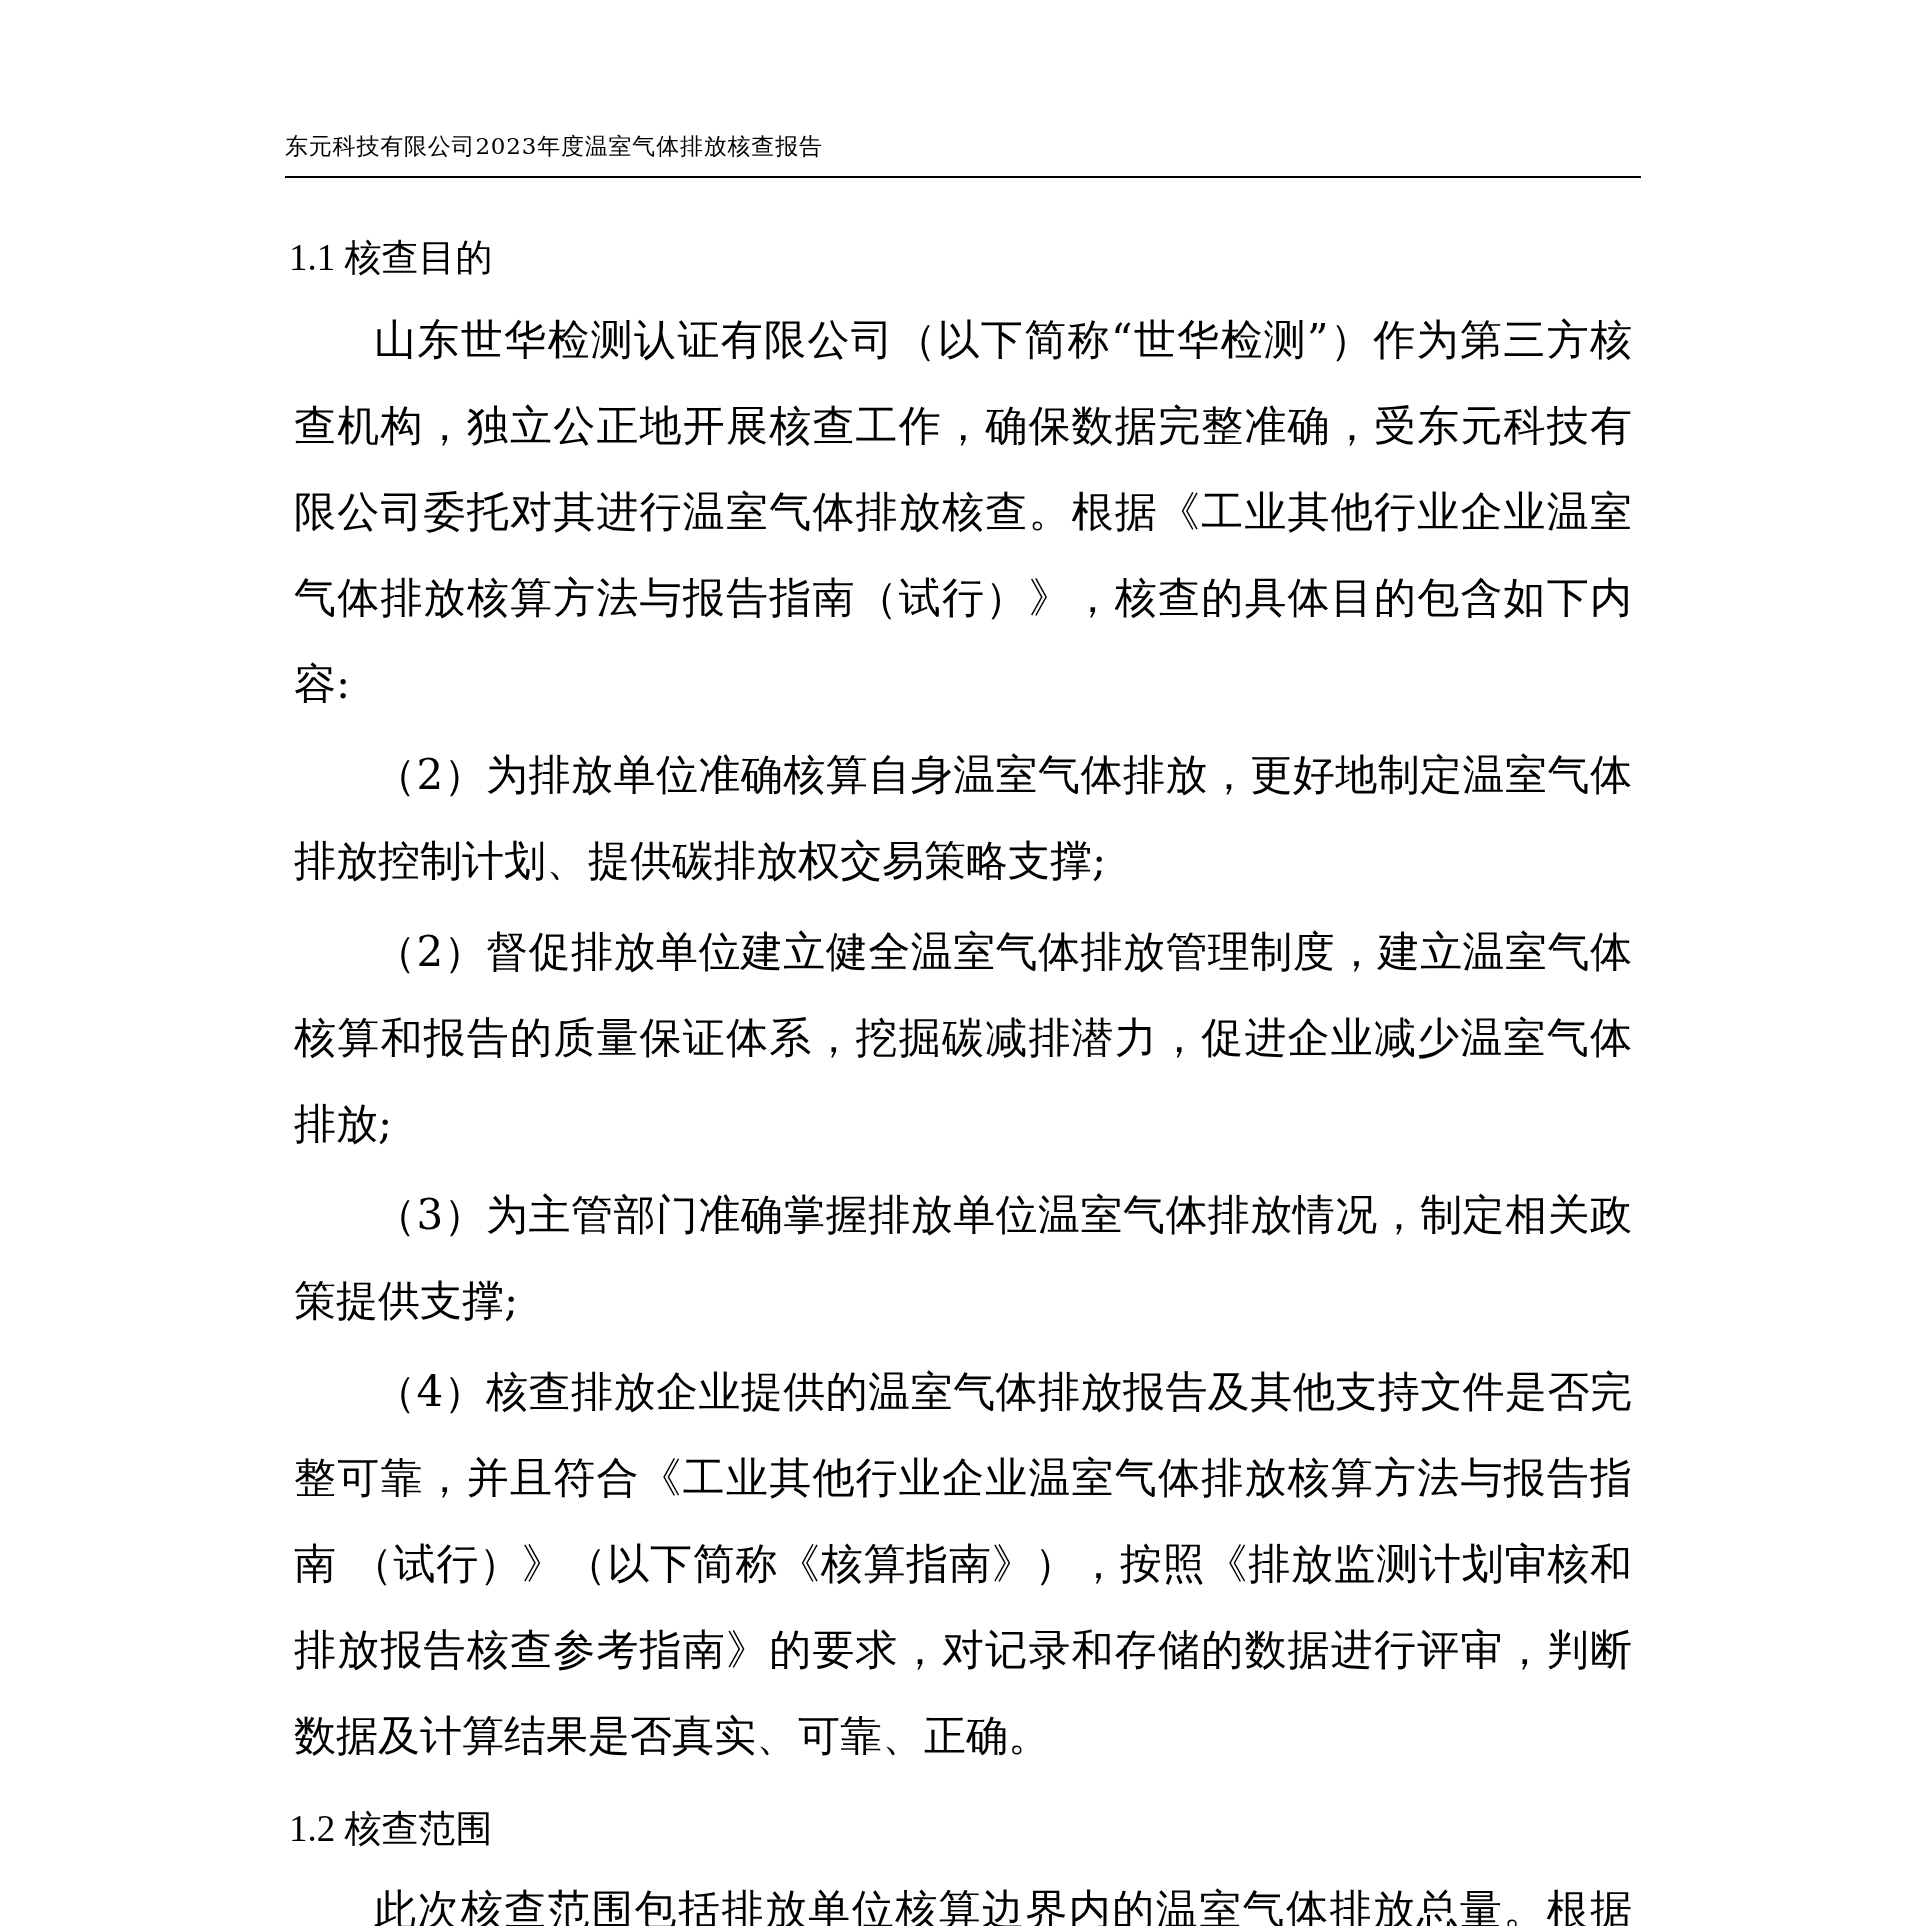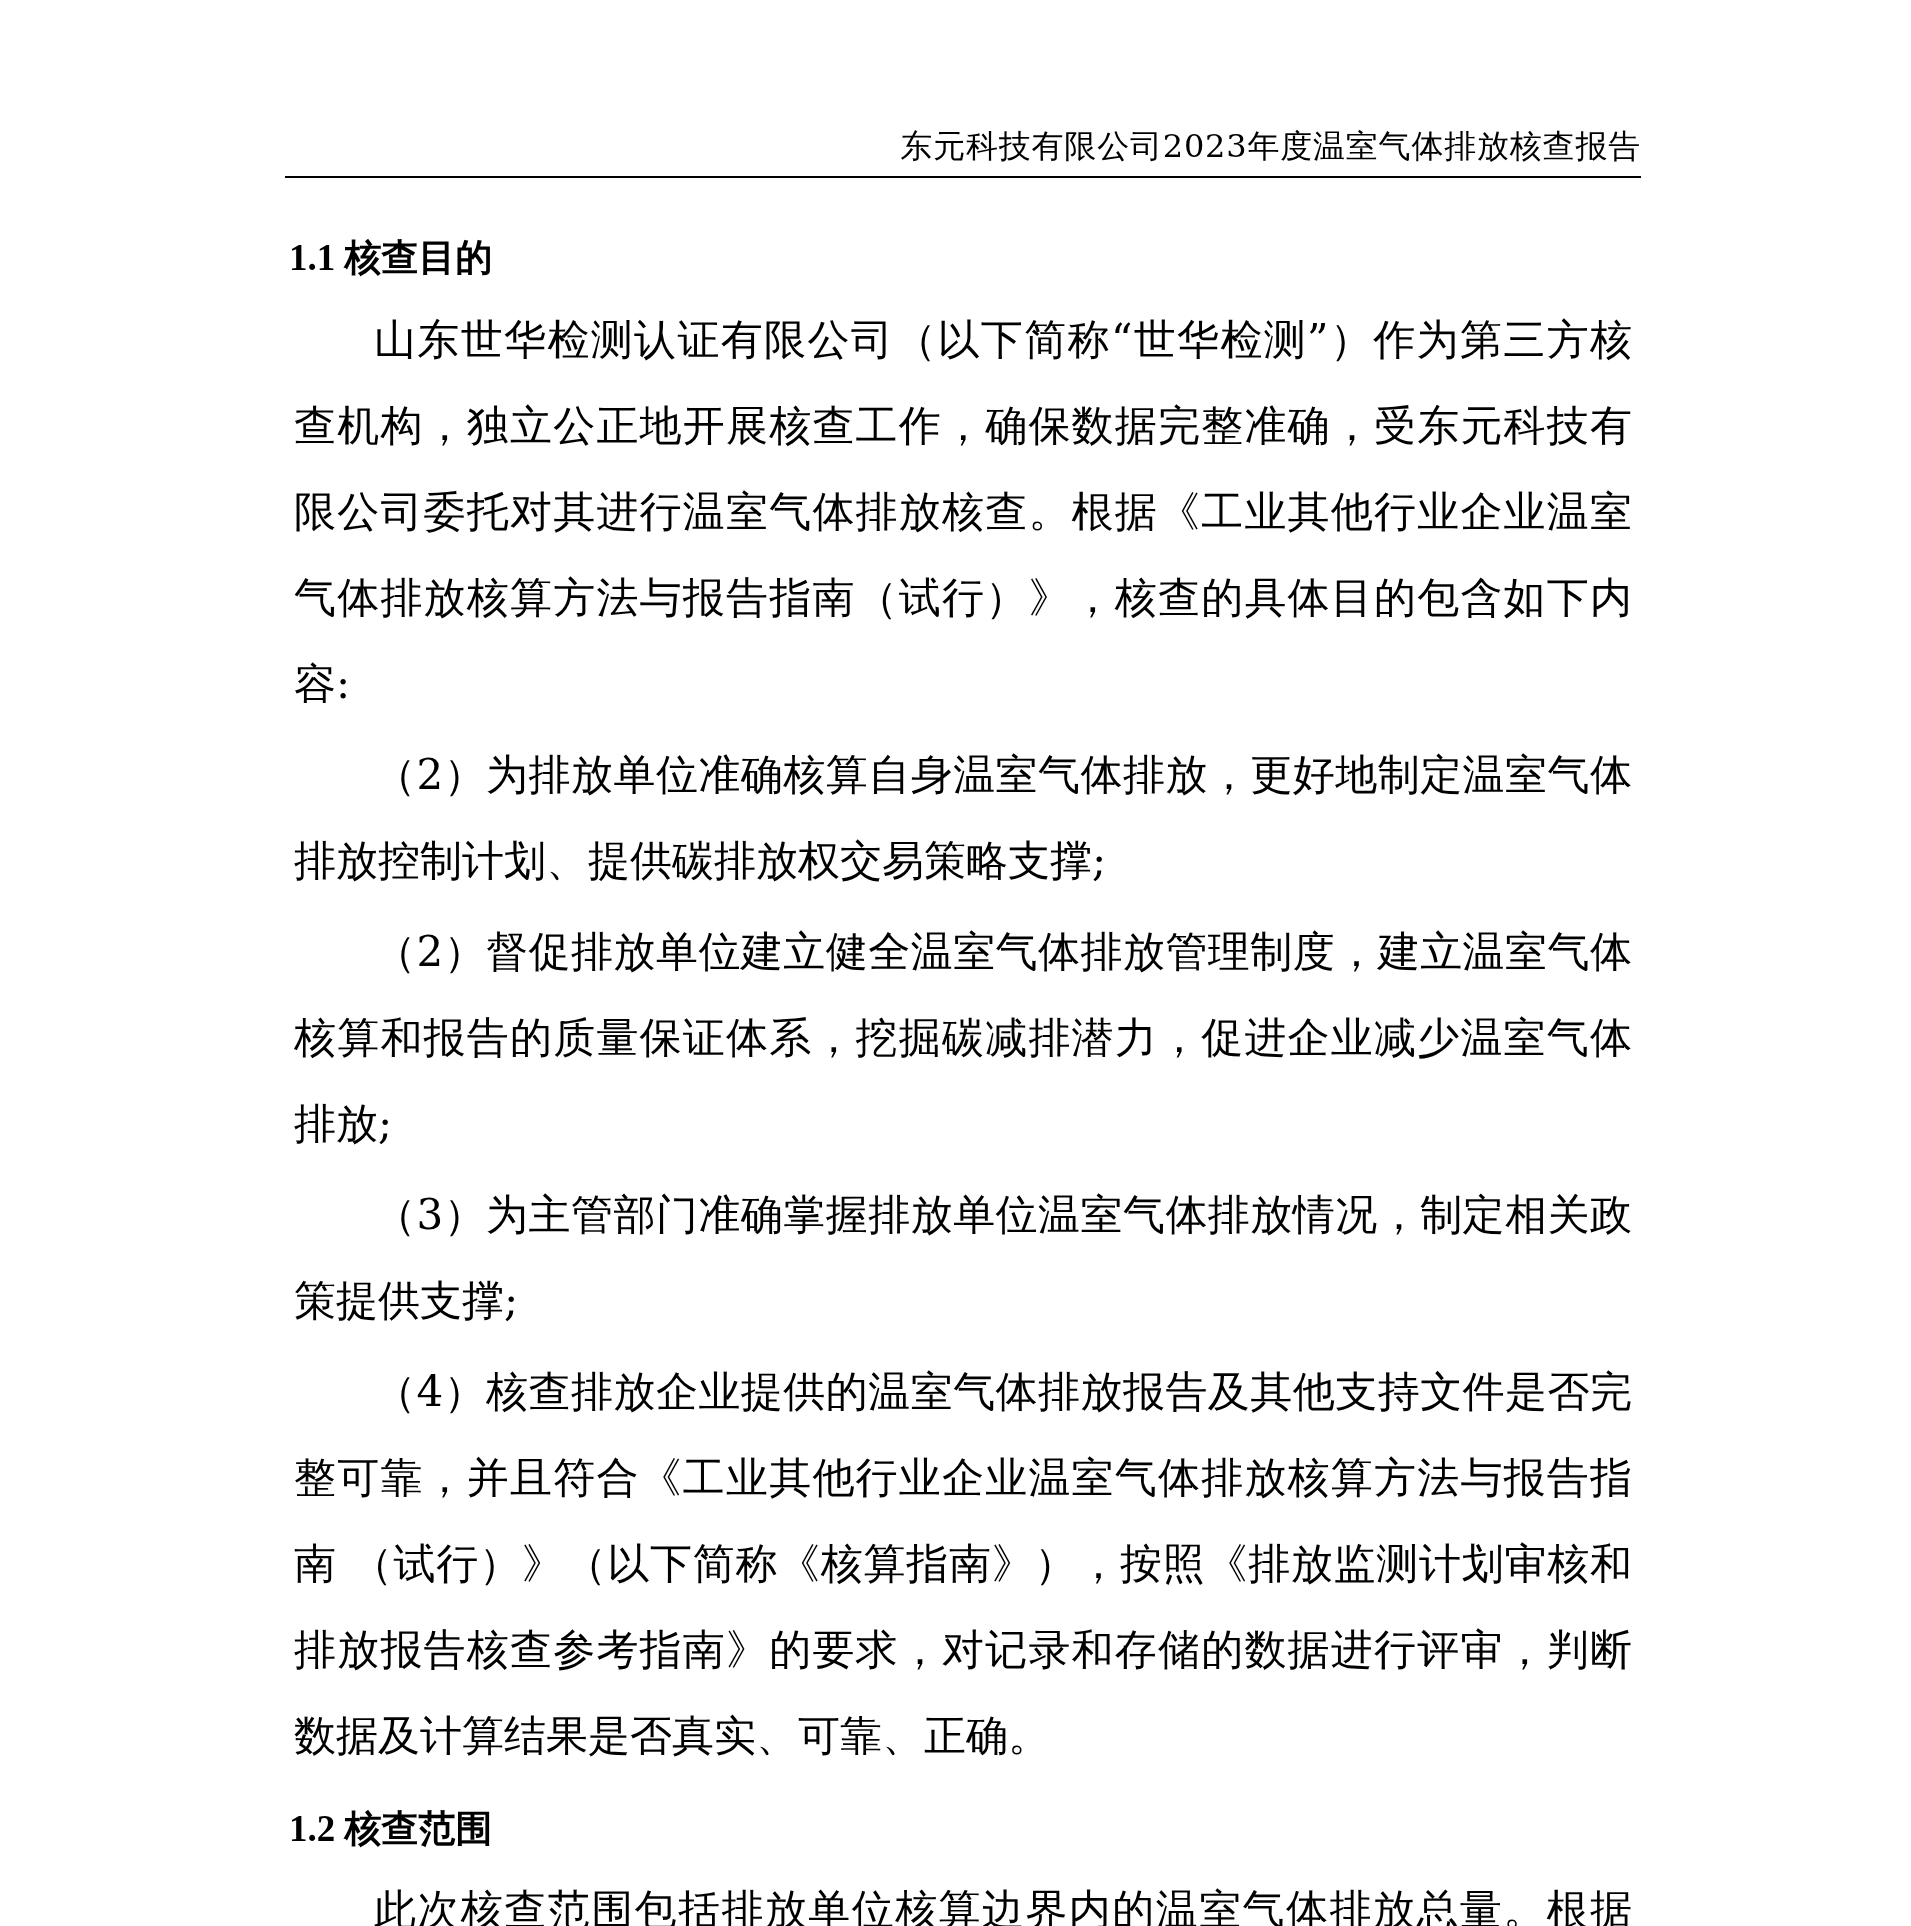--- a/index.html
+++ b/index.html
@@ -1,24 +1,24 @@
 <!DOCTYPE html>
 <html style="font-size:6.2px"><head>
 <meta charset="utf-8">
 <style>
   html, body { margin: 0; padding: 0; background: #ffffff; }
   body { width: 1911px; height: 2703px; position: relative; overflow: hidden;
          font-family: "DejaVu Serif", "Liberation Serif", serif; color: #000; }
-  .header { position: absolute; left: 285px; top: 127px; width: 1356px; text-align: right;
-            font-size: 32px; line-height: 39px; letter-spacing: 0.8px; }
+  .header { position: absolute; left: 285px; top: 127px; width: 1356px; text-align: left;
+            font-size: 23px; line-height: 39px; letter-spacing: 0.8px; }
   .header-rule { position: absolute; left: 285px; top: 176px; width: 1356px; height: 2.3px; background: #000; }
   .content { position: absolute; left: 289px; top: 231px; width: 1348px; }
   .h1 { font-family: "Liberation Serif", "DejaVu Serif", serif; font-weight: bold; font-size: 37px;
         line-height: 54px; margin-top: 7.7px; margin-bottom: 21px; }
-  .h2 { font-family: "Liberation Serif", "DejaVu Serif", serif; font-weight: bold; font-size: 37px;
+  .h2 { font-family: "Liberation Serif", "DejaVu Serif", serif; font-weight: normal; font-size: 37px;
         line-height: 54px; margin-bottom: 11.6px; }
   .p { font-size: 42px; line-height: 86px; text-indent: 80px; text-align: justify; margin: 5px; }
   .sec2 { margin-top: 23px; }
 </style>
 </head>
 <body>
 
 <div class="header">东元科技有限公司2023年度温室气体排放核查报告</div>
 <div class="header-rule"></div>
 

